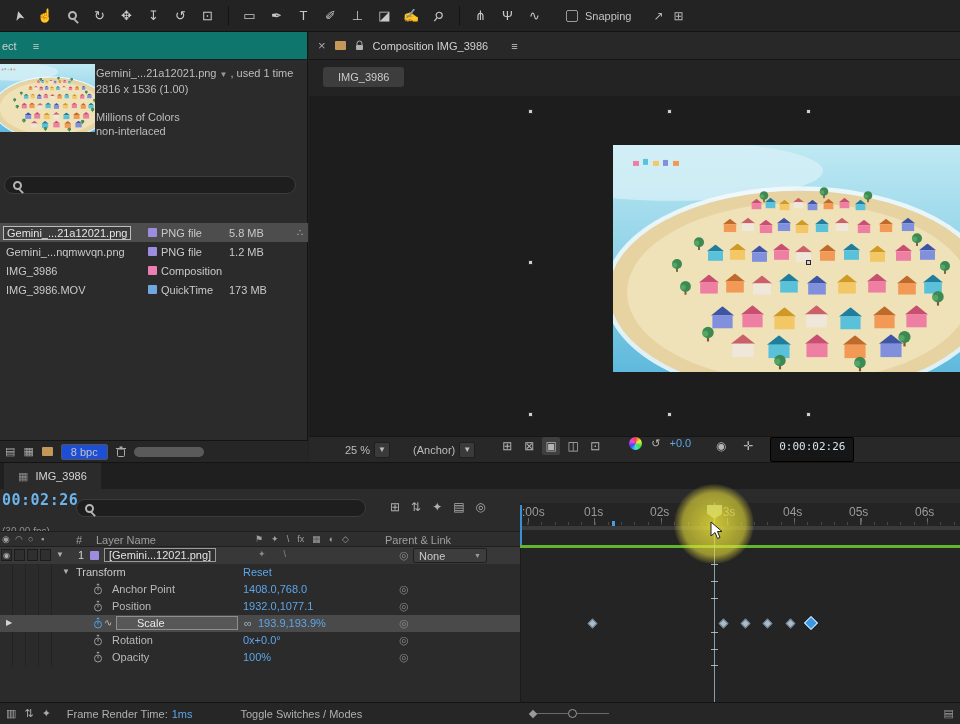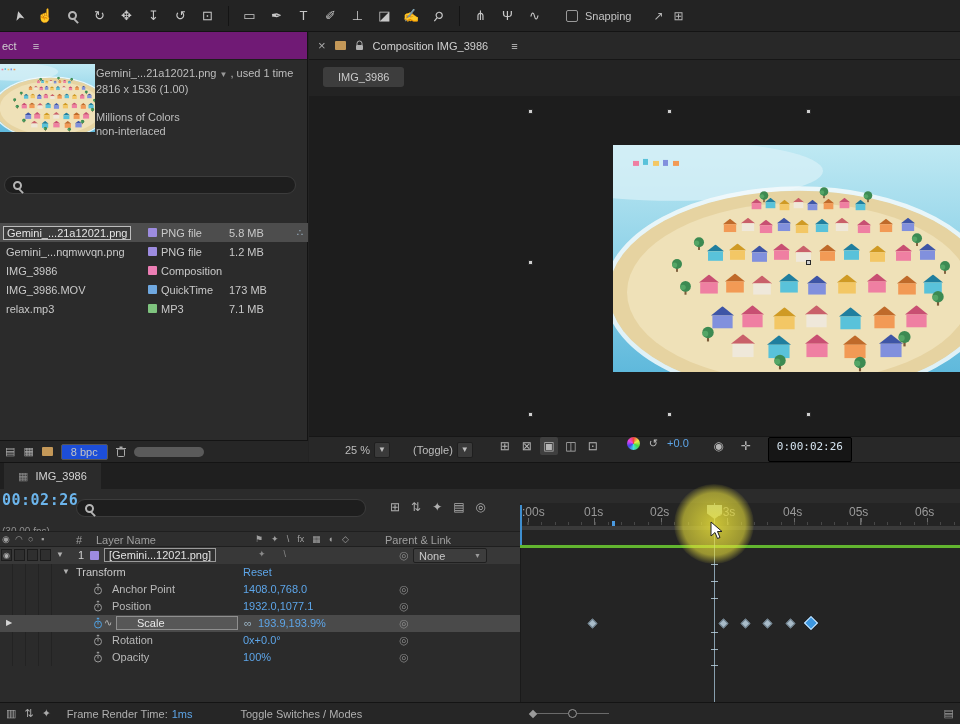--- a/index.html
+++ b/index.html
@@ -14,21 +14,21 @@
   .tool.rot-pin{transform:rotate(40deg)}
   .sep{width:1px;height:20px;background:#141414;margin:0 7px}
   .css-mag{position:relative;width:9px;height:9px;border:2px solid #b5b5b5;border-radius:50%;display:inline-block}
   .css-mag::after{content:"";position:absolute;right:-4px;bottom:-4px;width:6px;height:2px;background:#b5b5b5;transform:rotate(45deg)}
   .snap-group{display:flex;align-items:center;gap:7px;margin-left:18px}
   .checkbox{width:12px;height:12px;border:1px solid #9a9a9a;border-radius:2px;background:transparent}
   .win-icons{display:flex;gap:10px;margin-left:22px;color:#b5b5b5;font-size:12px}
 
   
   .project-panel{position:absolute;left:0;top:32px;width:308px;height:430px;background:#2b2b2b;border-right:1px solid #141414}
-  .pp-tabbar{height:28px;display:flex;align-items:center;gap:16px;padding-left:2px;background:#701a75;border-bottom:1px solid #1d1d1d;color:#cfcfcf}
+  .pp-tabbar{height:28px;display:flex;align-items:center;gap:16px;padding-left:2px;background:#0f766e;border-bottom:1px solid #1d1d1d;color:#cfcfcf}
   .pp-preview{position:relative;height:116px}
   .pp-thumb{position:absolute;left:0;top:4px;width:95px;height:68px;background:#111;overflow:hidden}
   .pp-info{position:absolute;left:96px;top:6px;line-height:14px;color:#bdbdbd}
   .pp-info .dim-line{margin-bottom:14px}
   .dd-caret{font-size:8px;color:#9a9a9a;margin:0 3px}
   .pp-search{position:absolute;left:4px;top:144px;width:292px;height:18px;background:#1e1e1e;border:1px solid #3c3c3c;border-radius:9px;display:flex;align-items:center;padding:0 8px;gap:6px}
   .pp-table-header{position:absolute;left:0;top:173px;width:308px;height:17px;background:#343434;border-top:1px solid #1d1d1d;border-bottom:1px solid #1d1d1d;display:flex;align-items:center;color:#bdbdbd}
   .col-name{width:144px;padding-left:3px;display:flex;align-items:center;gap:5px;overflow:hidden;white-space:nowrap}
   .col-label{width:17px;display:flex;justify-content:center}
   .col-type{width:68px;display:flex;align-items:center;gap:4px;overflow:hidden;white-space:nowrap}
@@ -356,30 +356,20 @@
       <div class="pp-row">
         <span class="col-name">
             <span class="nm">IMG_3986.MOV</span>
           </span>
         <span class="col-label">
             <span class="label-chip" style="background: rgb(111, 168, 224);"></span>
           </span>
         <span class="col-type">QuickTime</span>
         <span class="col-size">173 MB</span>
       </div>
-      <div class="pp-row">
-        <span class="col-name">
-            <span class="nm">relax.mp3</span>
-          </span>
-        <span class="col-label">
-            <span class="label-chip" style="background: rgb(127, 196, 127);"></span>
-          </span>
-        <span class="col-type">MP3</span>
-        <span class="col-size">7.1 MB</span>
-      </div>
     </div>
 
     <div class="pp-footer">
       <span>▤</span>
       <span>▦</span>
       <span class="folder-chip"></span>
       <span class="bpc-chip">8 bpc</span>
       <svg width="10" height="11" viewBox="0 0 10 11">
           <rect x="1.5" y="3" width="7" height="7.5" rx="1" fill="none" stroke="#aaa"></rect>
           <line x1="0" y1="2.5" x2="10" y2="2.5" stroke="#aaa"></line>
@@ -417,21 +407,21 @@
       <div class="handle" style="left:219px;top:316px"></div>
       <div class="handle" style="left:358px;top:316px"></div>
       <div class="handle" style="left:497px;top:316px"></div>
     </div>
     <div class="cp-bottombar">
       <div class="dd" style="margin-left:28px">
         <span>25 %</span>
         <span class="arrowbox">▼</span>
       </div>
       <div class="dd" style="margin-left:14px">
-        <span>(Toggle)</span>
+        <span>(Anchor)</span>
         <span class="arrowbox">▼</span>
       </div>
       <div style="display:flex;gap:4px;margin-left:14px">
         <span class="vp-icon">⊞</span>
         <span class="vp-icon">⊠</span>
         <span class="vp-icon active">▣</span>
         <span class="vp-icon">◫</span>
         <span class="vp-icon">⊡</span>
       </div>
       <span class="color-wheel" style="margin-left:16px"></span>

